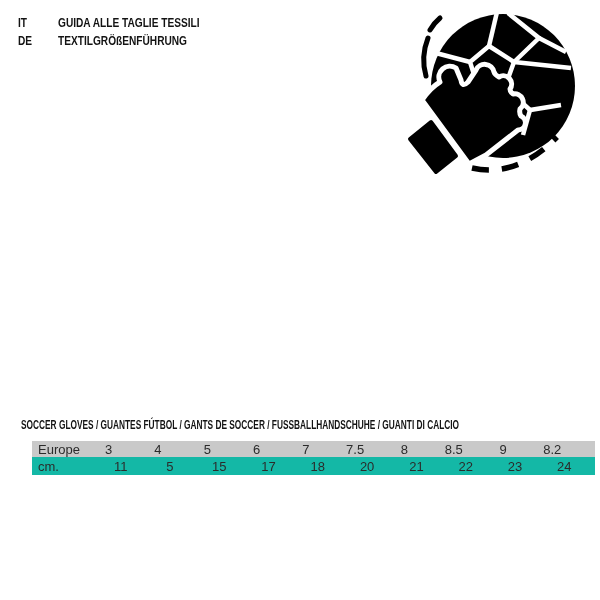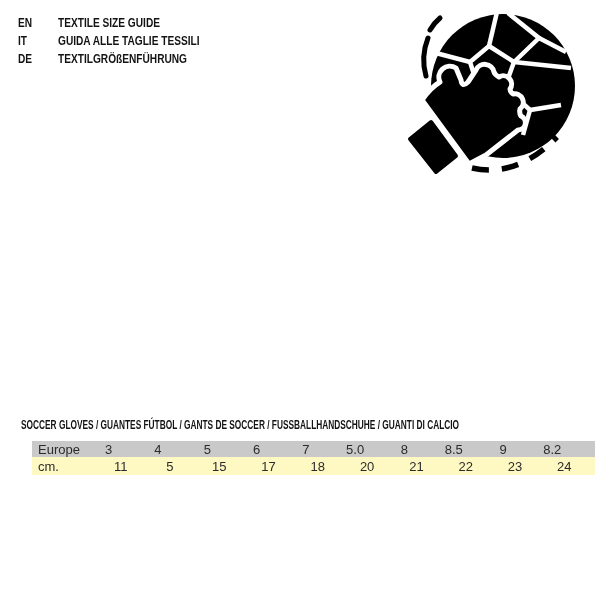--- a/index.html
+++ b/index.html
@@ -78,21 +78,21 @@
     align-items: center;
     padding-right: 18px;
     box-sizing: border-box;
     width: 563px;
   }
   .size-row.header {
     background: #c9c9c9;
     height: 16px;
   }
   .size-row.data {
-    background: #fef9c3;
+    background: #14b8a6;
     height: 18px;
     gap: 24px;
   }
   .cell {
     flex: 1 1 0;
     text-align: center;
     white-space: nowrap;
   }
   .cell.rowlabel {
     flex: 0 0 52px;
@@ -100,24 +100,20 @@
     padding-left: 6px;
     box-sizing: border-box;
   }
 </style>
 </head>
 <body>
 
 <div class="canvas">
 
   <div class="lang-list">
-    <div class="lang-row">
-      <span class="lang-code">EN</span>
-      <span class="lang-label">TEXTILE SIZE GUIDE</span>
-    </div>
     <div class="lang-row">
       <span class="lang-code">IT</span>
       <span class="lang-label">GUIDA ALLE TAGLIE TESSILI</span>
     </div>
     <div class="lang-row">
       <span class="lang-code">DE</span>
       <span class="lang-label">TEXTILGRÖßENFÜHRUNG</span>
     </div>
   </div>
 
@@ -165,21 +161,21 @@
   <div class="table-title">SOCCER GLOVES / GUANTES FÚTBOL / GANTS DE SOCCER / FUSSBALLHANDSCHUHE / GUANTI DI CALCIO</div>
 
   <div class="size-table">
     <div class="size-row header">
       <div class="cell rowlabel">Europe</div>
       <div class="cell">3</div>
       <div class="cell">4</div>
       <div class="cell">5</div>
       <div class="cell">6</div>
       <div class="cell">7</div>
-      <div class="cell">5.0</div>
+      <div class="cell">7.5</div>
       <div class="cell">8</div>
       <div class="cell">8.5</div>
       <div class="cell">9</div>
       <div class="cell">8.2</div>
     </div>
     <div class="size-row data">
       <div class="cell rowlabel">cm.</div>
       <div class="cell">11</div>
       <div class="cell">5</div>
       <div class="cell">15</div>

